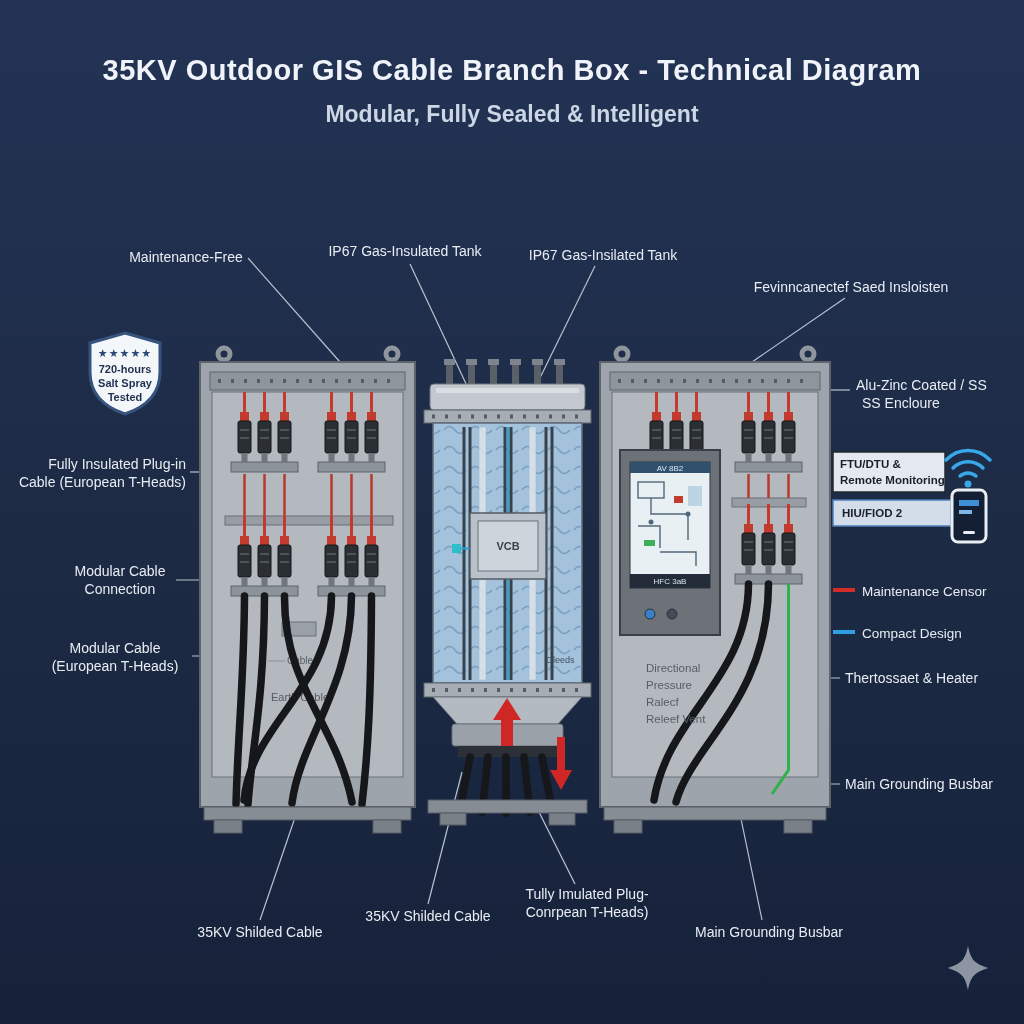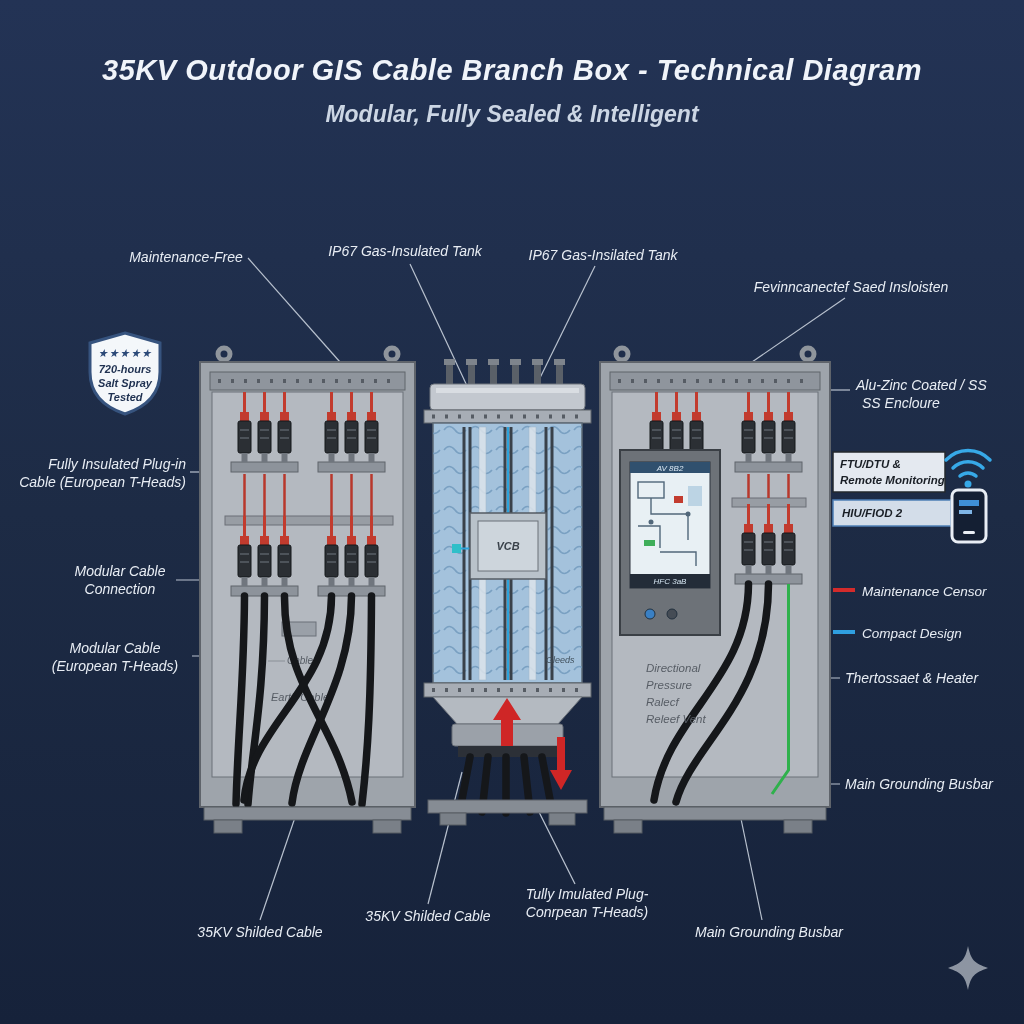--- a/index.html
+++ b/index.html
@@ -1,16 +1,16 @@
 <!DOCTYPE html>
 <html><head>
 <meta charset="utf-8">
 <style>
   html,body { margin:0; padding:0; background:#16223a; }
-  .stage { width:1024px; height:1024px; position:relative; overflow:hidden;font-style:italic; }
+  .stage { width:1024px; height:1024px; position:relative; overflow:hidden; }
   svg { display:block; }
   text { font-family:"Liberation Sans", sans-serif; }
   .title    { font-size:29px; font-weight:bold; fill:#f0f4fa; letter-spacing:.5px; }
   .subtitle { font-size:23px; font-weight:600; fill:#ccd6e4; }
   .lbl   { font-size:14px; fill:#e8edf4; }
   .lbl-b { font-size:13.5px; fill:#e8edf4; }
   .boxtxt{ font-size:11.5px; fill:#1a1f26; font-weight:600; }
   .dtxt  { font-size:11.5px; fill:#575d65; }
   .leader{ stroke:#b9c2cf; stroke-width:1.2; fill:none; }
   .cable { stroke:#15171a; stroke-width:7.5; fill:none; stroke-linecap:round; }

